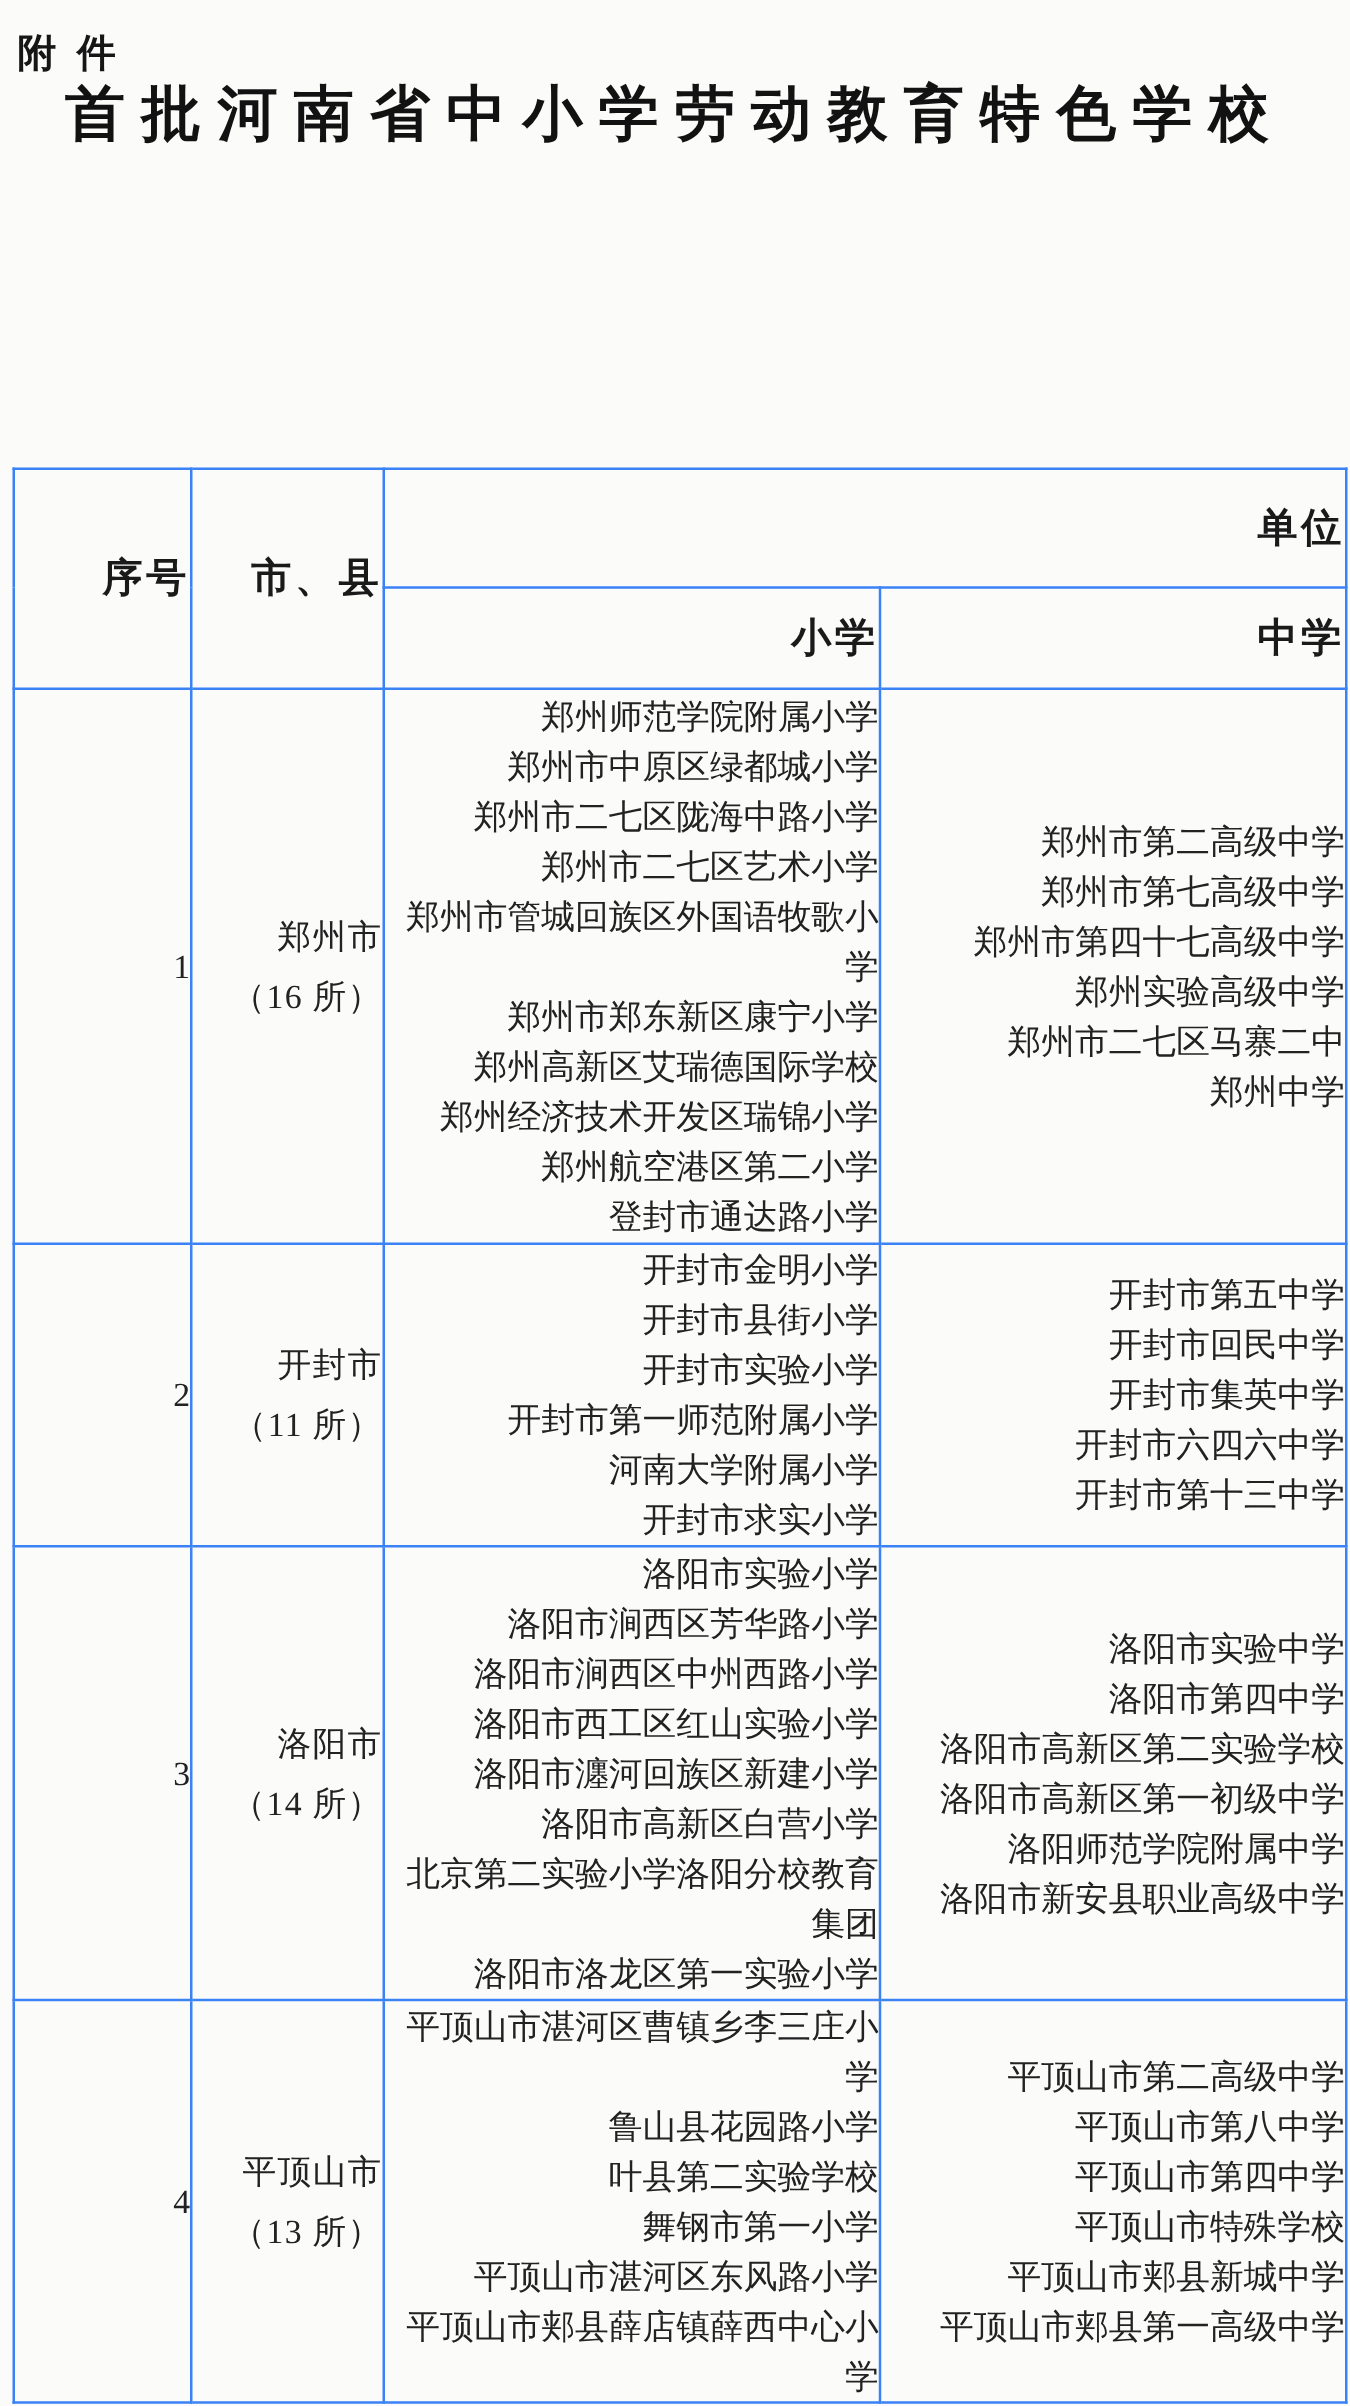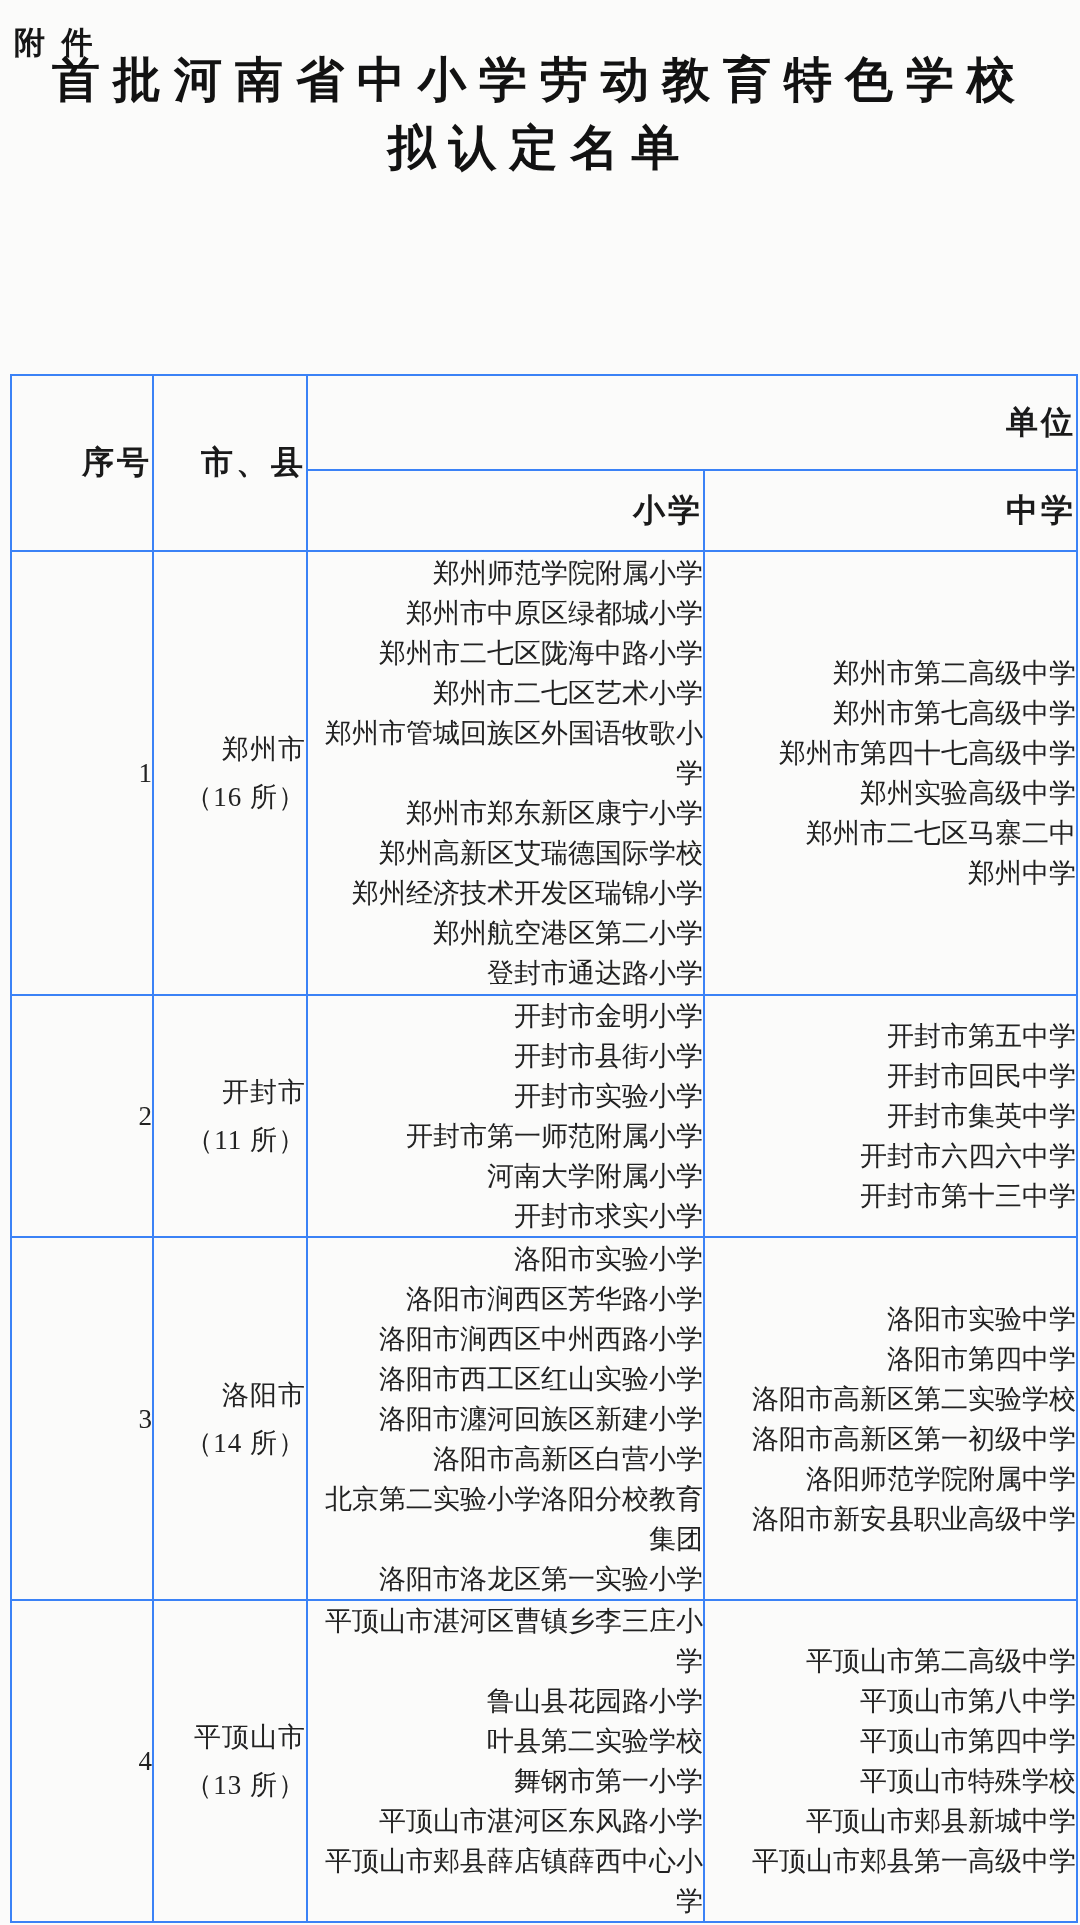--- a/index.html
+++ b/index.html
@@ -23,21 +23,21 @@
     font-weight: 700;
     font-size: 31px;
     letter-spacing: 4px;
     color: #161616;
   }
   .doc-title {
     position: absolute;
     left: 0;
     right: 0;
     top: 46px;
-    margin: 0;
+    margin: 12px;
     text-align: center;
     font-family: "Liberation Sans", sans-serif;
     font-weight: 700;
     font-size: 48px;
     line-height: 68px;
     letter-spacing: 13px;
     color: #121212;
   }
   table.schools-table {
     position: absolute;
@@ -90,21 +90,20 @@
 </style>
 </head>
 <body>
 
 <div class="page">
 
   <div class="attachment-label">附 件</div>
 
   <h1 class="doc-title">
     <span>首批河南省中小学劳动教育特色学校</span><br>
-    <span>拟认定名单</span>
   </h1>
 
   <table class="schools-table">
     <colgroup>
       <col style="width:142px">
       <col style="width:154px">
       <col style="width:397px">
       <col style="width:373px">
     </colgroup>
     <thead>

